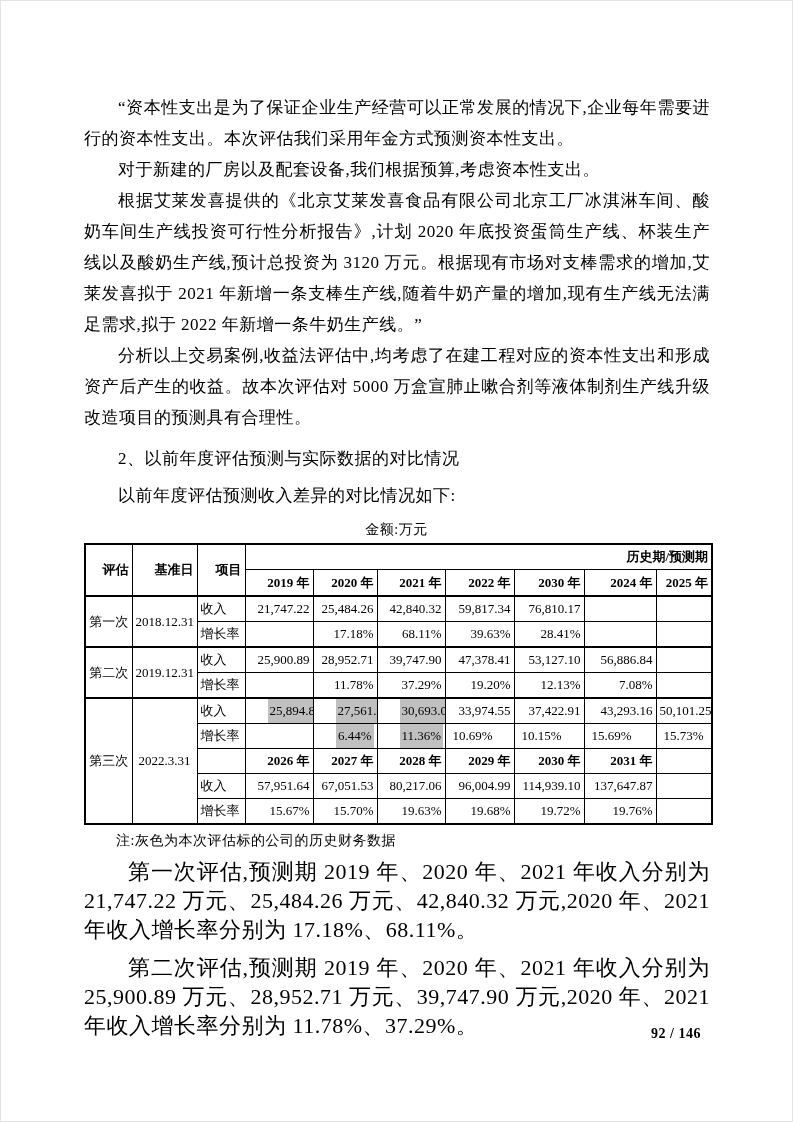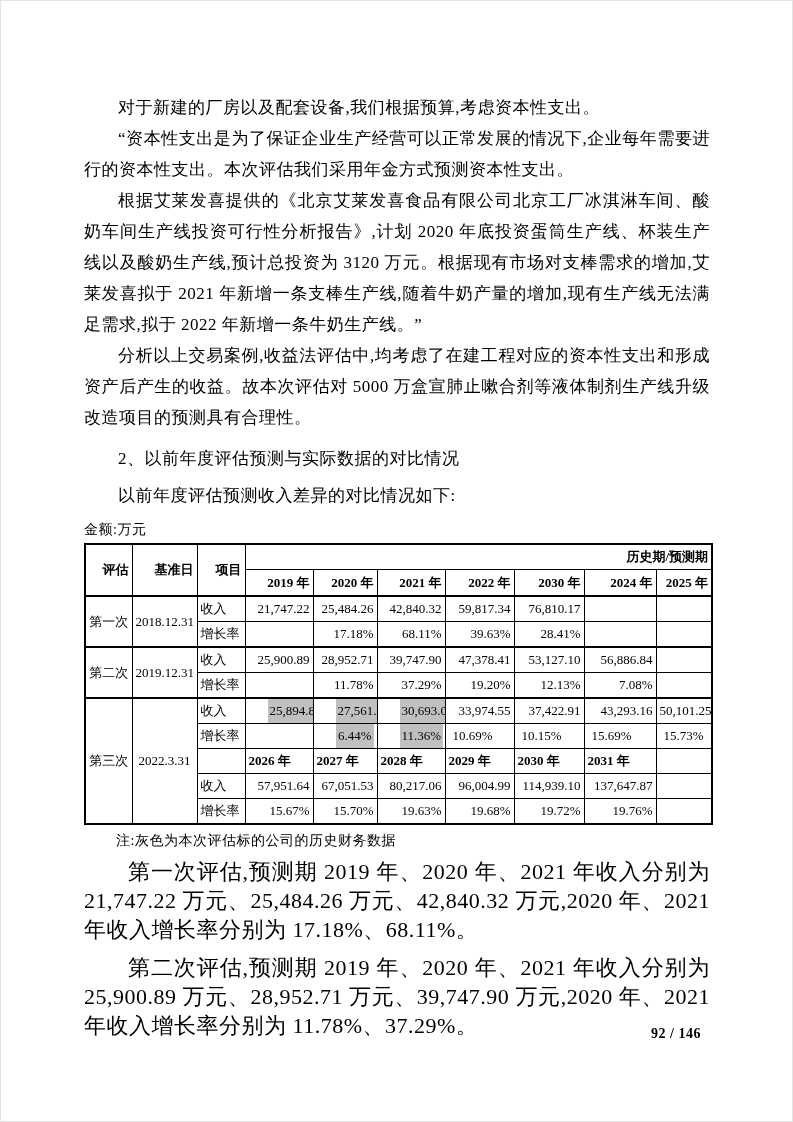--- a/index.html
+++ b/index.html
@@ -15,21 +15,21 @@
   .page-inner{padding:92px 83px 0 84px;}
 
   .body-text{
     font-size:17px;line-height:31px;
     text-align:justify;text-justify:inter-character;
     text-indent:2em;margin:0;letter-spacing:.5px;
   }
   .section-heading{margin-top:10px;}
   .lead-in{margin-top:6px;}
   .unit-label{
-    text-align:left;font-size:14px;line-height:18px;
+    text-align:center;font-size:14px;line-height:18px;
     margin:10px 1px 4px 0;letter-spacing:.5px;
   }
 
   table.cmp{
     width:627px;border-collapse:collapse;table-layout:fixed;
     border:2px solid #000;
     font-size:13px;
   }
   table.cmp td{
     border:1px solid #000;
@@ -37,21 +37,21 @@
     vertical-align:middle;
     overflow:hidden;white-space:nowrap;
   }
   tr.hrow td{font-weight:bold;text-align:right;}
   tr.h2main td{border-bottom:2px solid #000;height:25px;margin-left:15px;}
   tr.gs td{border-top:2px solid #000;}
   td.cc{text-align:center;}
   td.lbl{text-align:left;padding-left:3px;}
   td.num{text-align:right;padding-right:4px;font-size:13px;}
   td.num.al{text-align:left;padding-left:7px;}
-  td.yh{font-weight:bold;text-align:left;}
+  td.yh{font-weight:bold;text-align:right;}
   .hl{background:var(--hl,#c0c0c0);padding:7px 2px;margin-left:19px;}
 
   .note{
     font-size:14px;line-height:20px;
     margin:6px 0 0 32px;letter-spacing:.5px;
   }
   .post-text{
     font-size:22px;line-height:29px;
     text-align:justify;text-justify:inter-character;
     text-indent:2em;margin:6px 0 0 0;letter-spacing:.5px;
@@ -60,22 +60,22 @@
   .page-footer{
     position:absolute;right:92px;bottom:80px;
     font-size:14px;font-weight:bold;letter-spacing:.5px;
   }
 </style>
 </head>
 <body>
 
 <div class="page-inner">
 
+  <p class="body-text">“资本性支出是为了保证企业生产经营可以正常发展的情况下,企业每年需要进行的资本性支出。本次评估我们采用年金方式预测资本性支出。</p>
   <p class="body-text">对于新建的厂房以及配套设备,我们根据预算,考虑资本性支出。</p>
-  <p class="body-text">“资本性支出是为了保证企业生产经营可以正常发展的情况下,企业每年需要进行的资本性支出。本次评估我们采用年金方式预测资本性支出。</p>
   <p class="body-text">根据艾莱发喜提供的《北京艾莱发喜食品有限公司北京工厂冰淇淋车间、酸奶车间生产线投资可行性分析报告》,计划 2020 年底投资蛋筒生产线、杯装生产线以及酸奶生产线,预计总投资为 3120 万元。根据现有市场对支棒需求的增加,艾莱发喜拟于 2021 年新增一条支棒生产线,随着牛奶产量的增加,现有生产线无法满足需求,拟于 2022 年新增一条牛奶生产线。”</p>
   <p class="body-text">分析以上交易案例,收益法评估中,均考虑了在建工程对应的资本性支出和形成资产后产生的收益。故本次评估对 5000 万盒宣肺止嗽合剂等液体制剂生产线升级改造项目的预测具有合理性。</p>
 
   <p class="body-text section-heading">2、以前年度评估预测与实际数据的对比情况</p>
   <p class="body-text lead-in">以前年度评估预测收入差异的对比情况如下:</p>
 
   <div class="unit-label">金额:万元</div>
 
   <table class="cmp">
     <colgroup>

